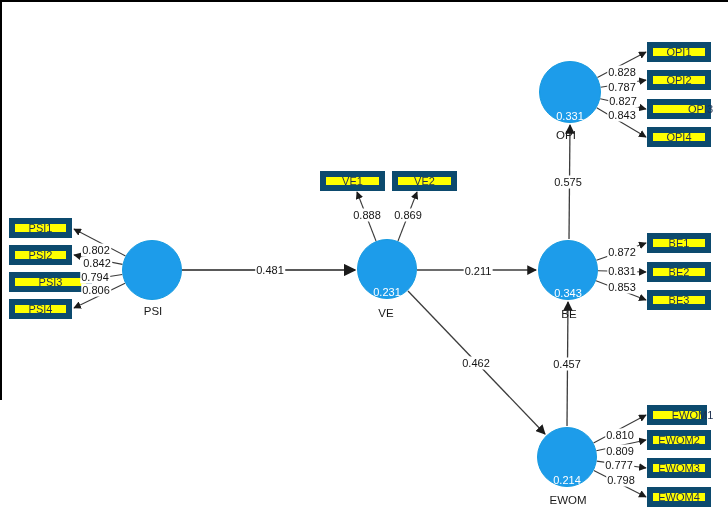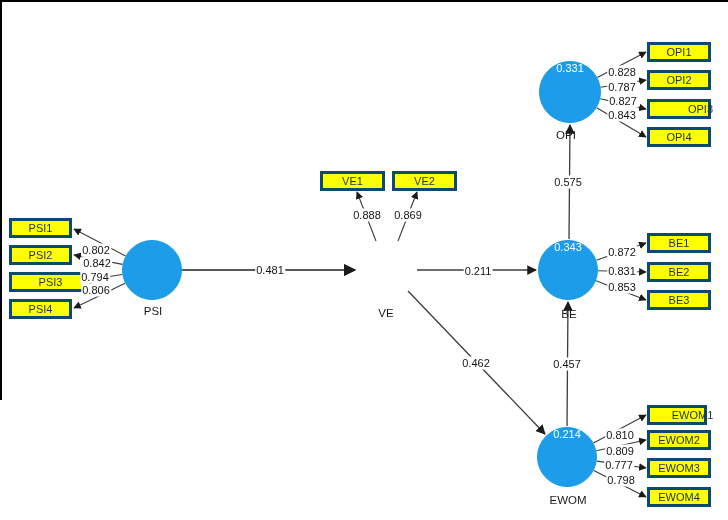--- a/index.html
+++ b/index.html
@@ -2,24 +2,24 @@
 <html><head>
 <meta charset="utf-8">
 <style>
   html,body{margin:0;padding:0;background:#ffffff;}
   body{font-family:"Liberation Sans", sans-serif;}
   .canvas{position:relative;width:728px;height:520px;background:#ffffff;overflow:hidden;}
   .edge-top{position:absolute;left:0;top:0;width:728px;height:2px;background:#000;}
   .edge-left{position:absolute;left:0;top:0;width:1.5px;height:400px;background:#000;}
   svg.wires{position:absolute;left:0;top:0;z-index:1;}
   .ibox{position:absolute;box-sizing:border-box;height:20px;background:#ffff00;
-        border:3px solid #0c4a6e;display:flex;align-items:center;justify-content:center;
+        border:6px solid #0c4a6e;display:flex;align-items:center;justify-content:center;
         font-size:11px;color:#1f3050;z-index:2;}
   .latent{position:absolute;border-radius:50%;background:#1d9cea;border:1px solid #189be0;
-        display:flex;align-items:flex-start;justify-content:center;color:#ffffff;
+        display:flex;align-items:flex-end;justify-content:center;color:#ffffff;
         font-size:11px;z-index:2;box-sizing:border-box;}
   .chip{position:absolute;transform:translate(-50%,-50%);background:#ffffff;
         padding:0 1px;font-size:11px;line-height:13px;color:#141414;z-index:3;white-space:nowrap;}
   .coef{z-index:3;}
   .cname{position:absolute;transform:translate(-50%,-50%);font-size:11.5px;color:#1a1a1a;
         z-index:3;white-space:nowrap;}
 </style>
 </head>
 <body>
 
@@ -58,20 +58,23 @@
     <line x1="598" y1="270.8" x2="646" y2="272" stroke="#3a3a3a" stroke-width="1.1" marker-end="url(#arrI)"></line>
     <line x1="596" y1="280.8" x2="646" y2="300" stroke="#3a3a3a" stroke-width="1.1" marker-end="url(#arrI)"></line>
 
     <line x1="593.5" y1="442.9" x2="646" y2="415" stroke="#3a3a3a" stroke-width="1.1" marker-end="url(#arrI)"></line>
     <line x1="596.3" y1="450.7" x2="646" y2="440" stroke="#3a3a3a" stroke-width="1.1" marker-end="url(#arrI)"></line>
     <line x1="596.7" y1="461.1" x2="646" y2="468" stroke="#3a3a3a" stroke-width="1.1" marker-end="url(#arrI)"></line>
     <line x1="593.8" y1="470.6" x2="646" y2="497" stroke="#3a3a3a" stroke-width="1.1" marker-end="url(#arrI)"></line>
   </svg>
 
   <div class="latent" style="left:122px;top:240px;width:60px;height:60px;"></div>
+  <div class="latent" style="left:357px;top:239px;width:60px;height:60px;">
+       <span>0.231</span>
+    </div>
   <div class="latent" style="left:538px;top:240px;width:60px;height:60px;">
        <span>0.343</span>
     </div>
   <div class="latent" style="left:539px;top:61px;width:62px;height:62px;">
        <span>0.331</span>
     </div>
   <div class="latent" style="left:537px;top:427px;width:60px;height:60px;">
        <span>0.214</span>
     </div>
 

